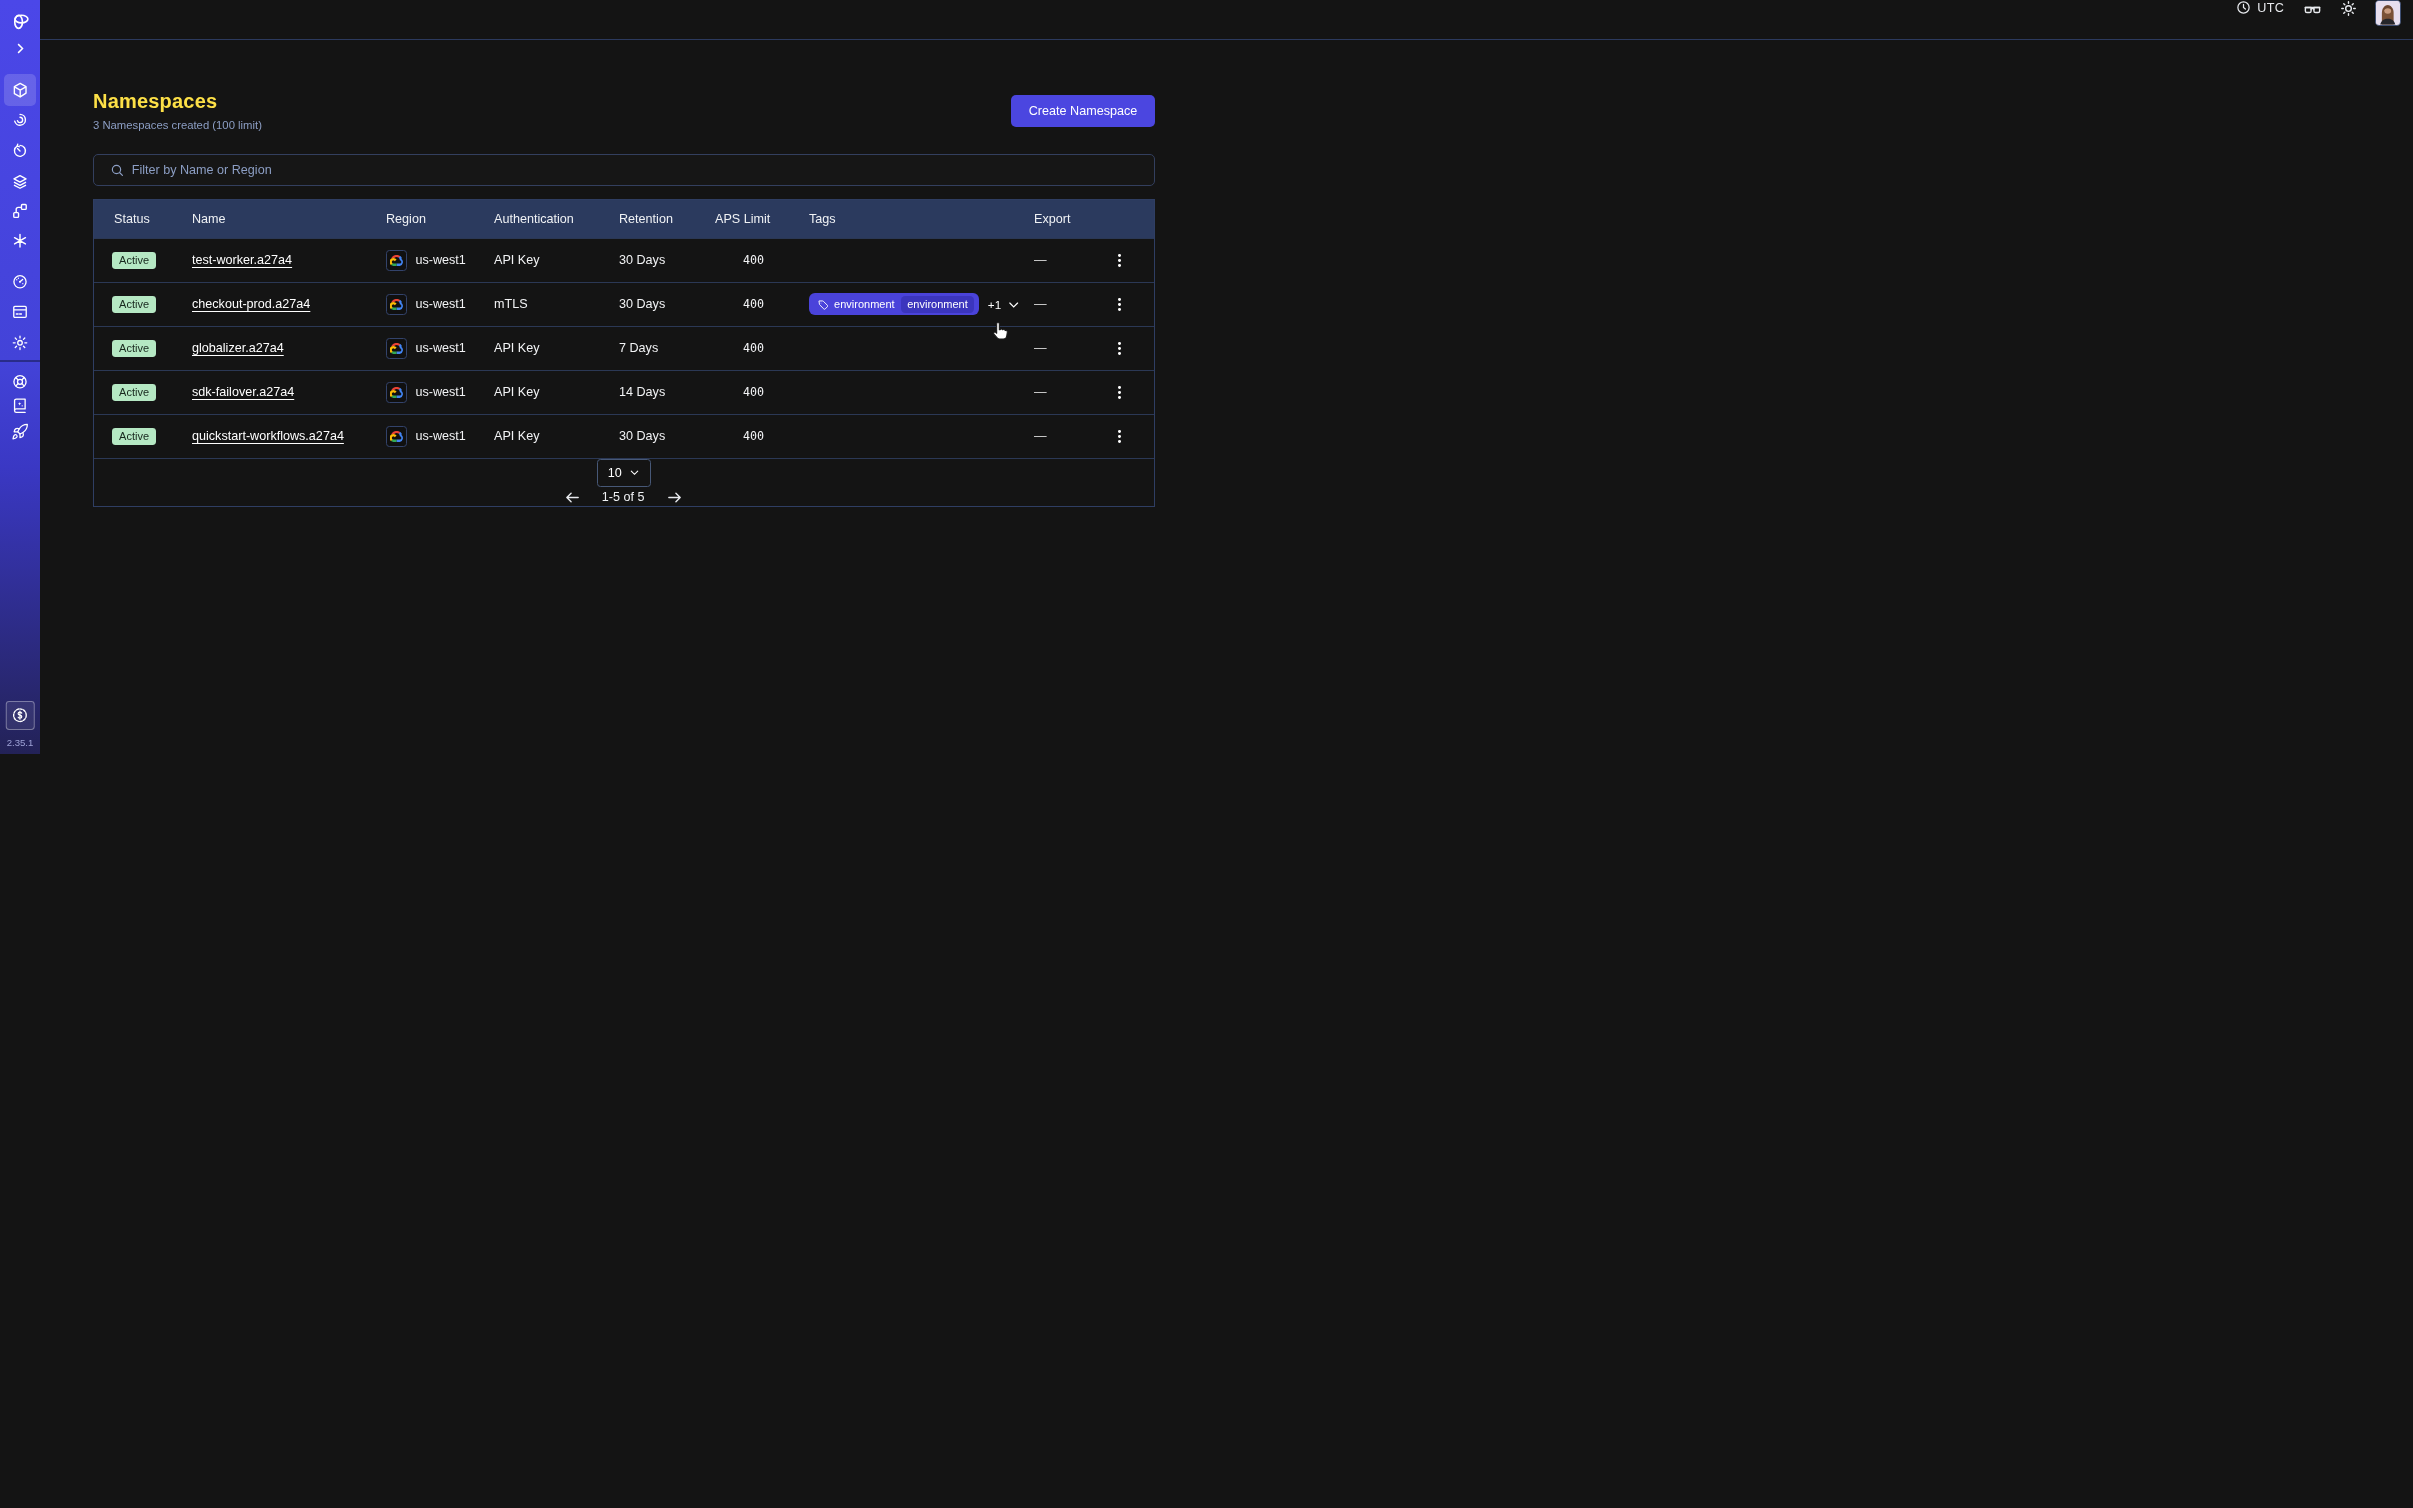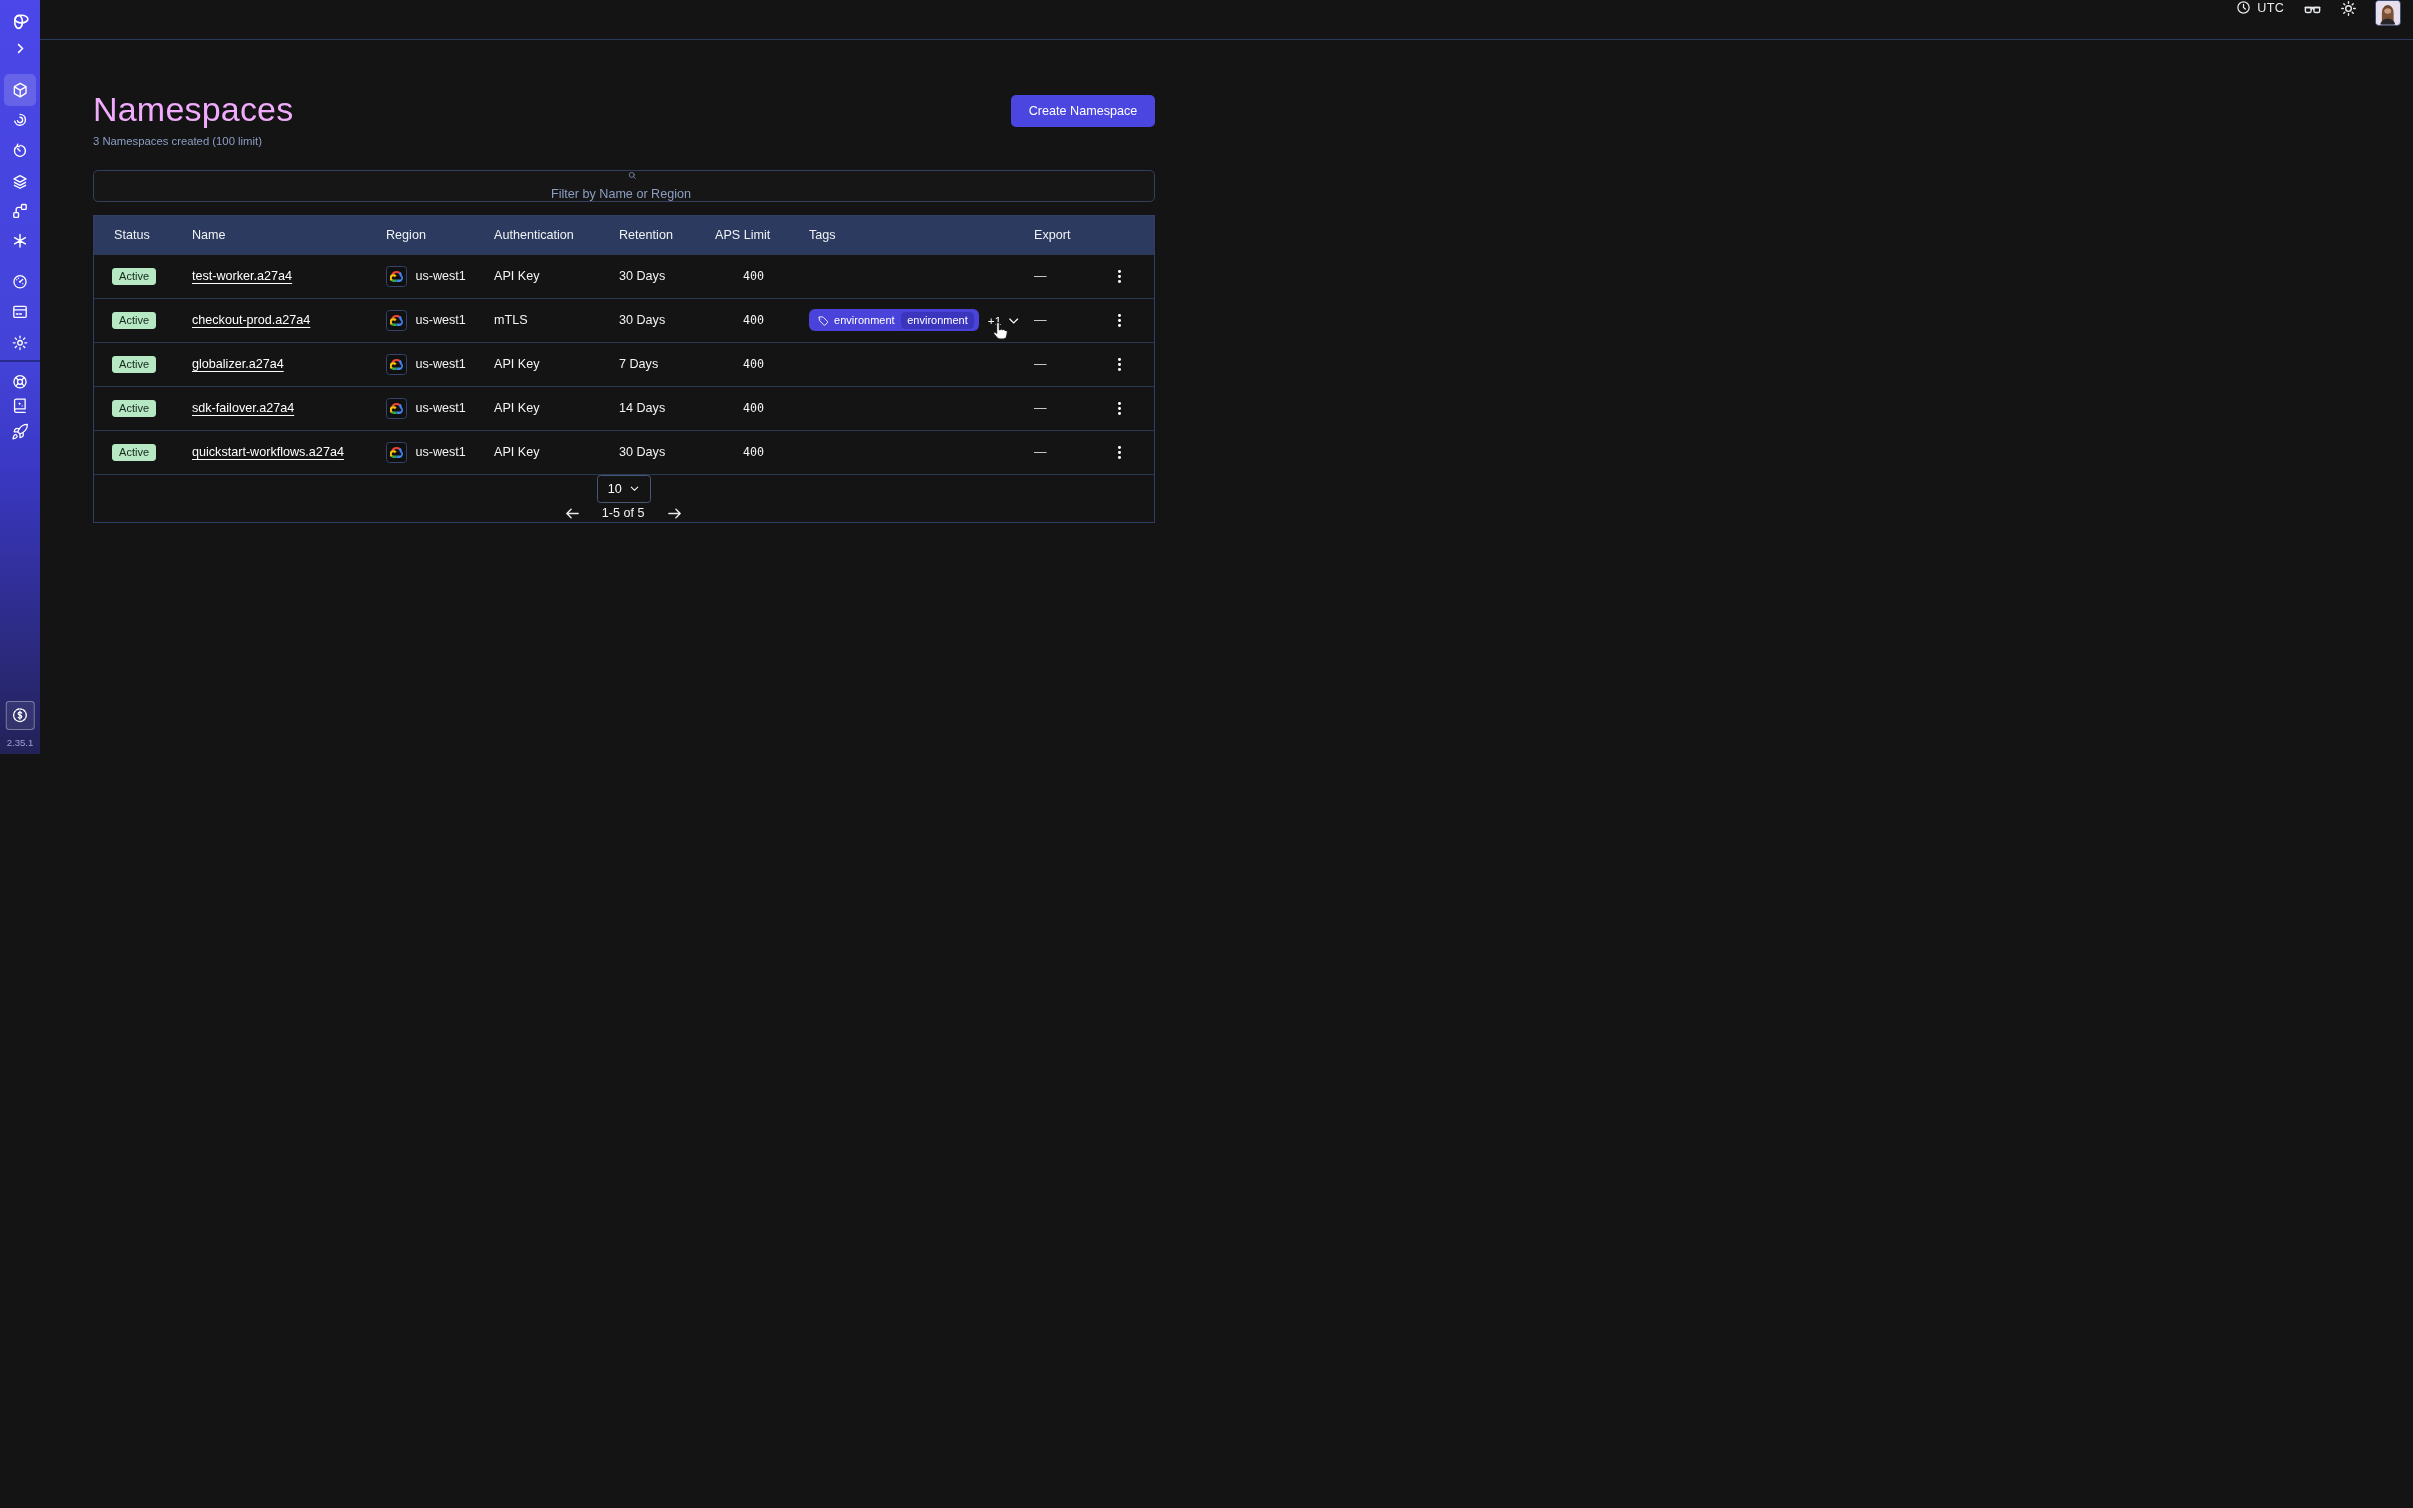--- a/index.html
+++ b/index.html
@@ -64,30 +64,30 @@
   .icon-btn{ background:none; border:none; color:#e8eaee; cursor:pointer; display:flex; align-items:center; }
   .avatar{
     width:26px; height:26px; border-radius:4.2px; border:1.3px solid #3e4f73;
     overflow:hidden; padding:0; background:#e7deee; cursor:pointer;
   }
   .avatar svg{ display:block; }
 
   
   .main{ position:absolute; left:40px; top:40px; width:1167px; padding:0 52px 0 53px; }
   .page-head{ margin-top:50px; display:flex; justify-content:space-between; align-items:flex-start; }
-  .page-title{ font-size:34px; font-weight:400; color:#f0abfc; letter-spacing:0.2px; }
+  .page-title{ font-size:20px; font-weight:700; color:#fde047; letter-spacing:0.2px; }
   .page-subtitle{ margin-top:5.9px; font-size:11.3px; color:var(--muted); }
   .create-btn{
     margin-top:5px; width:144px; height:32px; border:none; border-radius:5px;
     background:var(--accent); color:#fff; font-size:12.6px; font-family:inherit; cursor:pointer;
   }
 
   .filter{
     margin-top:23.5px; height:32px; border:0.8px solid #333f5e; border-radius:5px;
-    display:flex; align-items:center; padding-left:16px; gap:7.5px; background:#161616;flex-direction:column;
+    display:flex; align-items:center; padding-left:16px; gap:7.5px; background:#161616;
   }
   .filter input{
     flex:1; background:transparent; border:none; outline:none;
     font-size:12.6px; color:#e8eaee; font-family:inherit;
   }
   .filter input::placeholder{ color:var(--muted); }
 
   
   .table{ margin-top:12.6px; border:0.8px solid var(--panel-border); }
   .t-head, .t-row{

